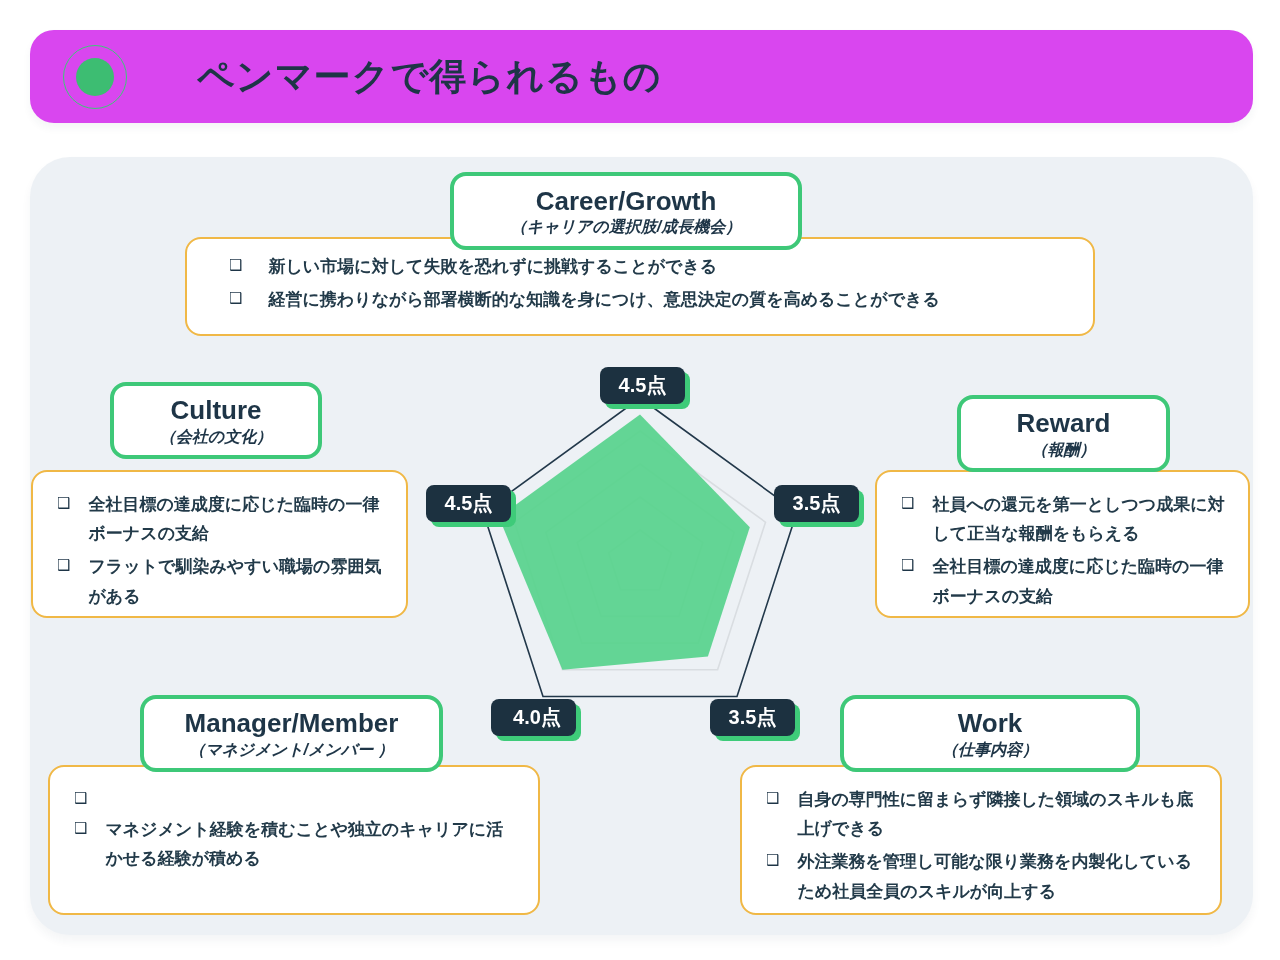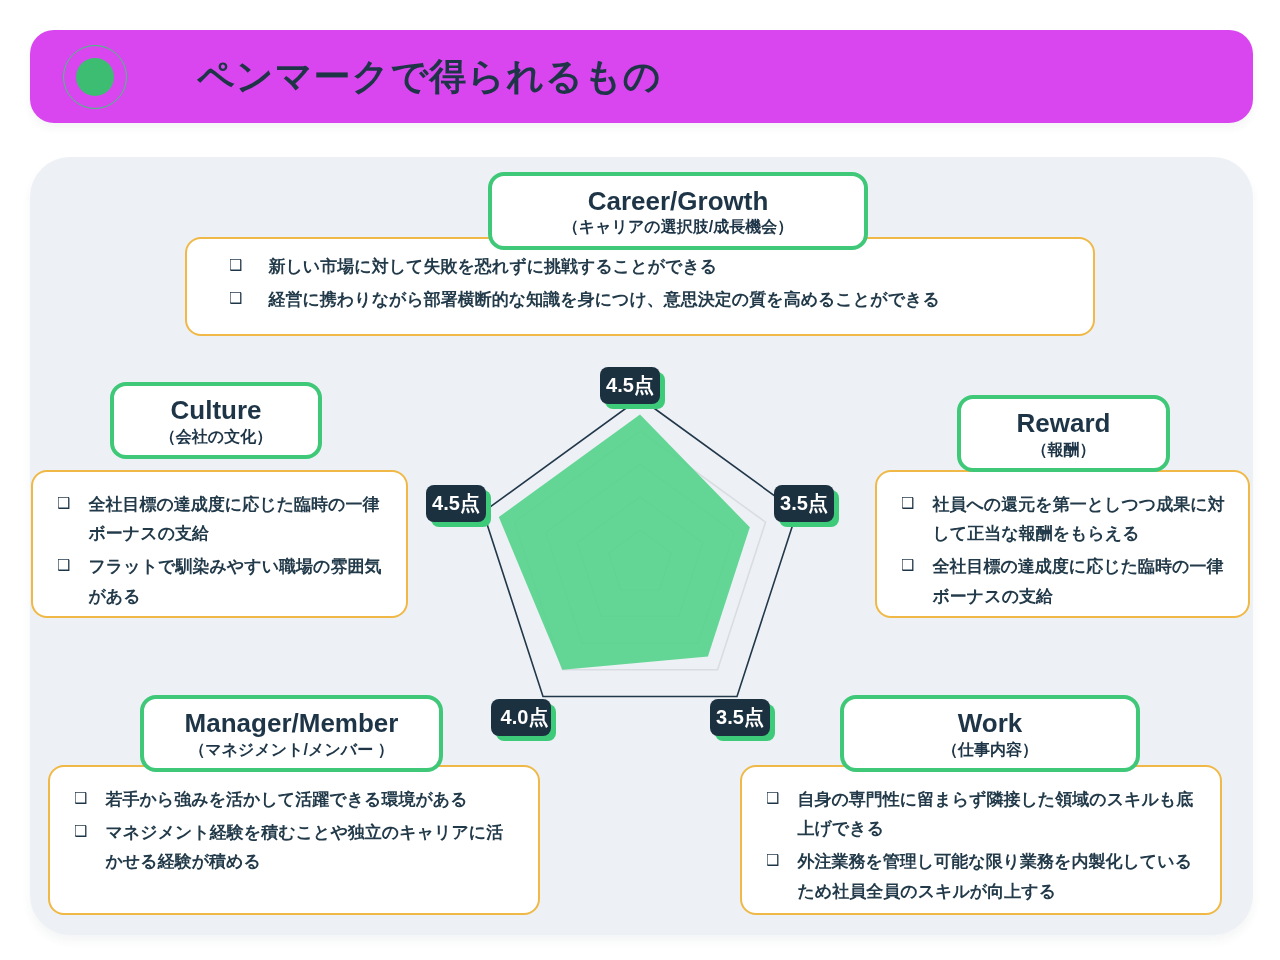--- a/index.html
+++ b/index.html
@@ -39,21 +39,21 @@
     box-shadow:0 6px 10px rgba(30,53,71,0.05);
   }
 
   
   .title-box {
     background:#ffffff; border:4px solid #3ec878; border-radius:16px;
     display:flex; flex-direction:column; align-items:center; justify-content:center;
     z-index:3; text-align:center; line-height:1.25;
   }
   .title-box .en { font-size:26px; font-weight:bold; color:#1e3547; }
-  .title-box .jp { font-size:16px; font-weight:bold; color:#1e3547; }
+  .title-box .jp { font-size:16px; font-weight:bold; color:#1e3547;font-style:italic; }
 
   
   .body-box {
     background:#ffffff; border:2px solid #f0b846; border-radius:16px;
     z-index:1; padding:16px 18px 10px 24px;
   }
   .bullet-row { display:flex; align-items:flex-start; margin-bottom:4px; }
   .bullet-glyph {
     flex:0 0 auto; font-size:15px; line-height:1.75; color:#1e3547;
     margin-right:18px; font-weight:bold;
@@ -64,21 +64,21 @@
   .career-pad { padding-left:42px; padding-top:13px; }
   .career-pad .bullet-glyph { margin-right:26px; }
 
   
   svg.radar { left:420px; top:350px; z-index:2; }
   .grid-inner { fill:none; stroke:#d9dde1; stroke-width:1.6; }
   .grid-outer { fill:none; stroke:#22384a; stroke-width:1.6; }
   .data-poly  { fill:#57d28c; fill-opacity:0.92; stroke:none; }
 
   .score-label {
-    width:60px; height:37px; background:#1c3140; color:#ffffff;
+    width:85px; height:37px; background:#1c3140; color:#ffffff;
     border-radius:8px; display:flex; align-items:center; justify-content:center;
     font-size:20px; font-weight:bold; z-index:4;
     box-shadow:5px 5px 0 0 #3ecb79;
   }
 </style>
 </head>
 <body>
 
 <div class="abs header">
   <div class="logo-ring">
@@ -92,21 +92,21 @@
 <div class="abs body-box career-pad" style="left:185px; top:237px; width:910px; height:99px;">
   <div class="bullet-row">
     <span class="bullet-glyph">❑</span>
     <span class="bullet-text">新しい市場に対して失敗を恐れずに挑戦することができる</span>
   </div>
   <div class="bullet-row">
     <span class="bullet-glyph">❑</span>
     <span class="bullet-text">経営に携わりながら部署横断的な知識を身につけ、意思決定の質を高めることができる</span>
   </div>
 </div>
-<div class="abs title-box" style="left:450px; top:172px; width:380px; height:78px;margin-left:38px;">
+<div class="abs title-box" style="left:450px; top:172px; width:352px; height:78px;">
   <div class="en">Career/Growth</div>
   <div class="jp">（キャリアの選択肢/成長機会）</div>
 </div>
 
 <div class="abs body-box" style="left:31px; top:470px; width:377px; height:148px; padding-top:18px;">
   <div class="bullet-row">
     <span class="bullet-glyph">❑</span>
     <span class="bullet-text">全社目標の達成度に応じた臨時の一律ボーナスの支給</span>
   </div>
   <div class="bullet-row">
@@ -130,21 +130,20 @@
   </div>
 </div>
 <div class="abs title-box" style="left:957px; top:395px; width:213px; height:77px;">
   <div class="en">Reward</div>
   <div class="jp">（報酬）</div>
 </div>
 
 <div class="abs body-box" style="left:48px; top:765px; width:492px; height:150px; padding-top:18px;">
   <div class="bullet-row">
     <span class="bullet-glyph">❑</span>
-    <span class="bullet-text">若手から強みを活かして活躍できる環境がある</span>
   </div>
   <div class="bullet-row">
     <span class="bullet-glyph">❑</span>
     <span class="bullet-text">マネジメント経験を積むことや独立のキャリアに活かせる経験が積める</span>
   </div>
 </div>
 <div class="abs title-box" style="left:140px; top:695px; width:303px; height:77px;">
   <div class="en">Manager/Member</div>
   <div class="jp">（マネジメント/メンバー ）</div>
 </div>

